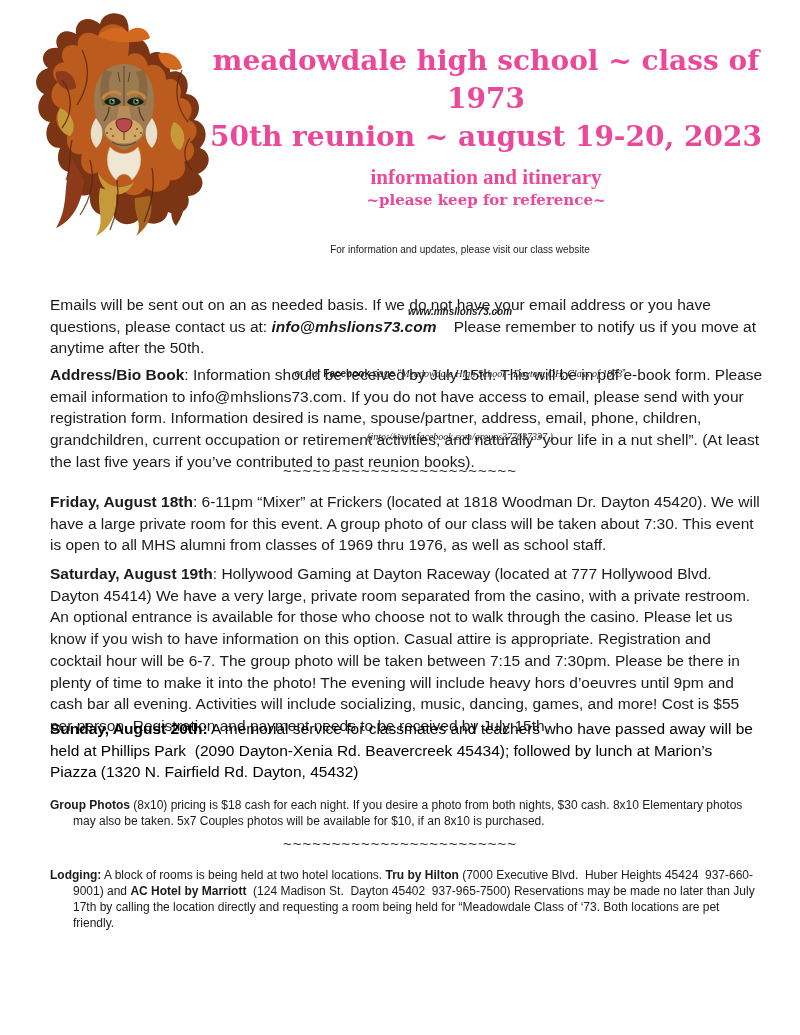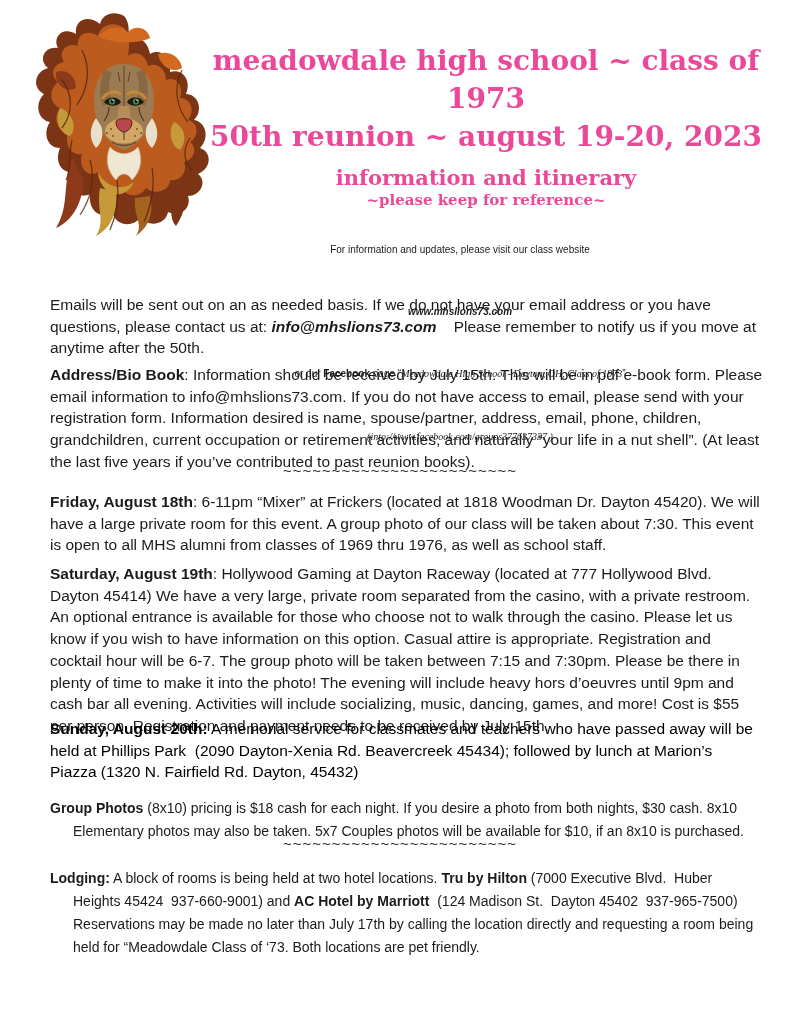--- a/index.html
+++ b/index.html
@@ -8,32 +8,32 @@
     font-family:"Liberation Sans",sans-serif;color:#1b1b1b;
     position:relative;overflow:hidden;
   }
   .page{position:absolute;inset:0;background:#fff;}
   .lion{position:absolute;left:32px;top:10px;width:186px;height:228px;}
   .titles{
     position:absolute;left:172px;right:0;top:42px;text-align:center;
     font-family:"DejaVu Serif",serif;font-weight:700;color:#ec4899;
   }
   .t1{font-size:28px;line-height:38px;}
-  .t2{font-size:21px;line-height:25px;margin-top:9px;}
+  .t2{font-size:21px;line-height:25px;margin-top:9px;font-family:Liberation Serif, serif;}
   .t3{font-size:15px;line-height:19px;margin-top:1px;}
   .intro{
     position:absolute;left:120px;right:0;top:198px;text-align:center;
     font-size:10px;line-height:20.8px;white-space:pre-wrap;
   }
   .para{
     position:absolute;left:45px;width:713px;margin:5px;
     font-size:15.5px;line-height:21.7px;white-space:pre-wrap;
   }
   .small{
-    font-size:14px;line-height:23px;
+    font-size:12px;line-height:16px;
     box-sizing:border-box;padding-left:23px;text-indent:-23px;
   }
   .b{font-weight:700;}
   .i{font-style:italic;font-family:Liberation Serif, serif;}
   .bi{font-weight:700;font-style:italic;}
   .sunday{color:#000000;}
   .sep{
     position:absolute;left:0;width:800px;text-align:center;
     font-size:15px;letter-spacing:1px;color:#222;
   }

